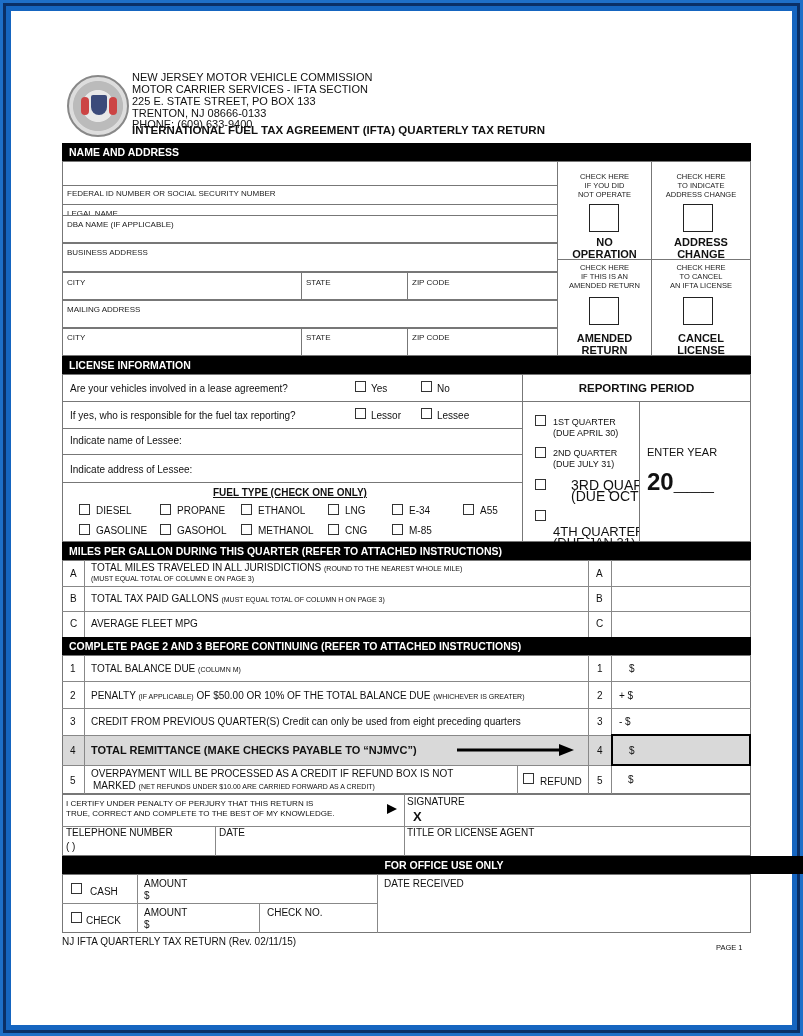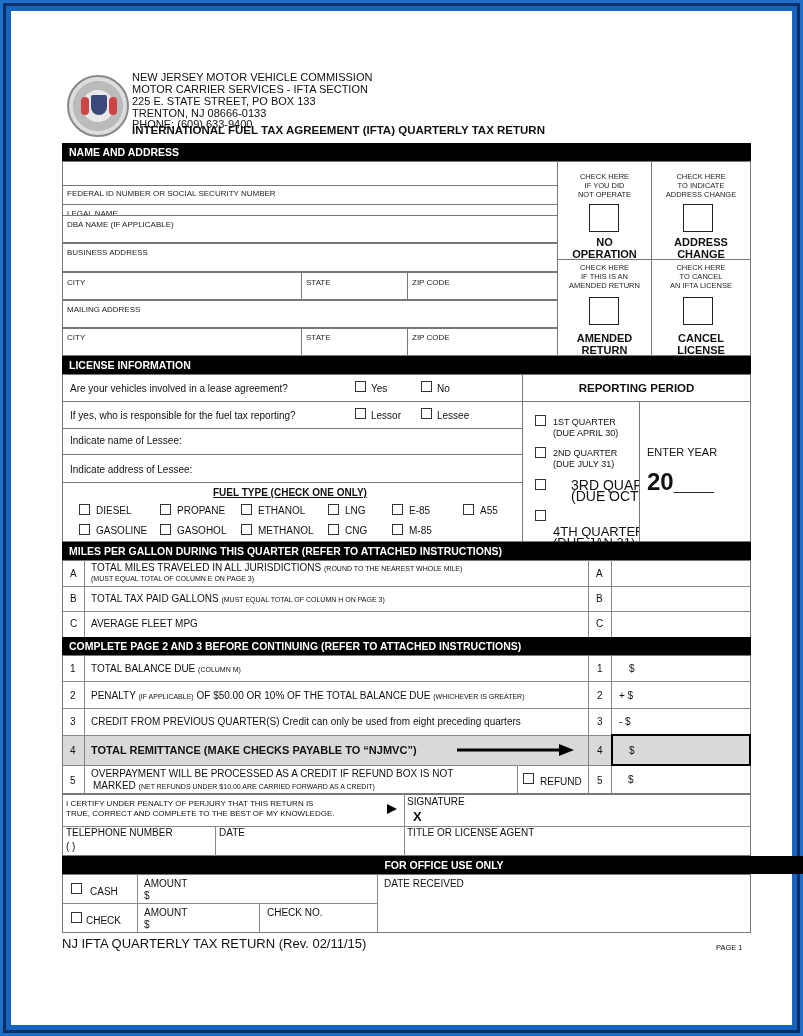--- a/index.html
+++ b/index.html
@@ -155,21 +155,21 @@
   <span class="txt" style="left:150px;top:4px;font-weight:bold;text-decoration:underline;">FUEL TYPE (CHECK ONE ONLY)</span>
   <span class="cb" style="left:16px;top:21px"></span>
     <span class="txt" style="left:33px;top:22px">DIESEL</span>
   <span class="cb" style="left:97px;top:21px"></span>
     <span class="txt" style="left:114px;top:22px">PROPANE</span>
   <span class="cb" style="left:178px;top:21px"></span>
     <span class="txt" style="left:195px;top:22px">ETHANOL</span>
   <span class="cb" style="left:265px;top:21px"></span>
     <span class="txt" style="left:282px;top:22px">LNG</span>
   <span class="cb" style="left:329px;top:21px"></span>
-    <span class="txt" style="left:346px;top:22px">E-85</span>
+    <span class="txt" style="left:346px;top:22px">E-34</span>
   <span class="cb" style="left:400px;top:21px"></span>
     <span class="txt" style="left:417px;top:22px">A55</span>
   <span class="cb" style="left:16px;top:41px"></span>
     <span class="txt" style="left:33px;top:42px">GASOLINE</span>
   <span class="cb" style="left:97px;top:41px"></span>
     <span class="txt" style="left:114px;top:42px">GASOHOL</span>
   <span class="cb" style="left:178px;top:41px"></span>
     <span class="txt" style="left:195px;top:42px">METHANOL</span>
   <span class="cb" style="left:265px;top:41px"></span>
     <span class="txt" style="left:282px;top:42px">CNG</span>
@@ -304,14 +304,14 @@
 <div class="vline" style="left:377px;top:874px;height:59px"></div>
 <span class="cb" style="left:71px;top:883px"></span>
 <span class="txt" style="left:90px;top:886px">CASH</span>
 <span class="txt" style="left:144px;top:878px;line-height:12px"><span>AMOUNT</span><br><span>$</span></span>
 <span class="txt" style="left:384px;top:878px">DATE RECEIVED</span>
 <span class="cb" style="left:71px;top:912px"></span>
 <span class="txt" style="left:86px;top:915px">CHECK</span>
 <span class="txt" style="left:144px;top:907px;line-height:12px"><span>AMOUNT</span><br><span>$</span></span>
 <span class="txt" style="left:267px;top:907px">CHECK NO.</span>
 
-<span class="txt" style="left:62px;top:936px;font-size:13px">NJ IFTA QUARTERLY TAX RETURN (Rev. 02/11/15)</span>
+<span class="txt" style="left:62px;top:936px;font-size:10px">NJ IFTA QUARTERLY TAX RETURN (Rev. 02/11/15)</span>
 <span class="txt" style="left:716px;top:943px;font-size:7.5px">PAGE 1</span>
 
 </body></html>

